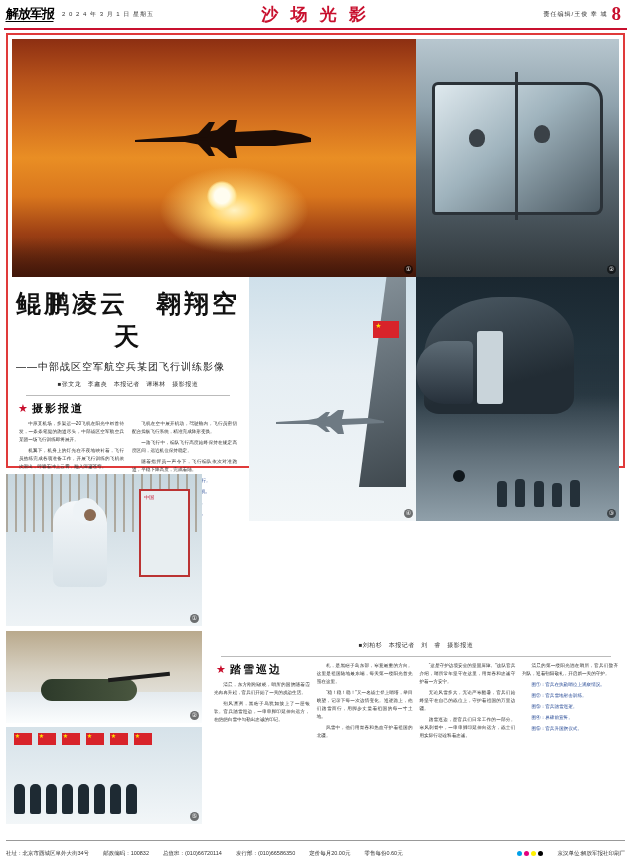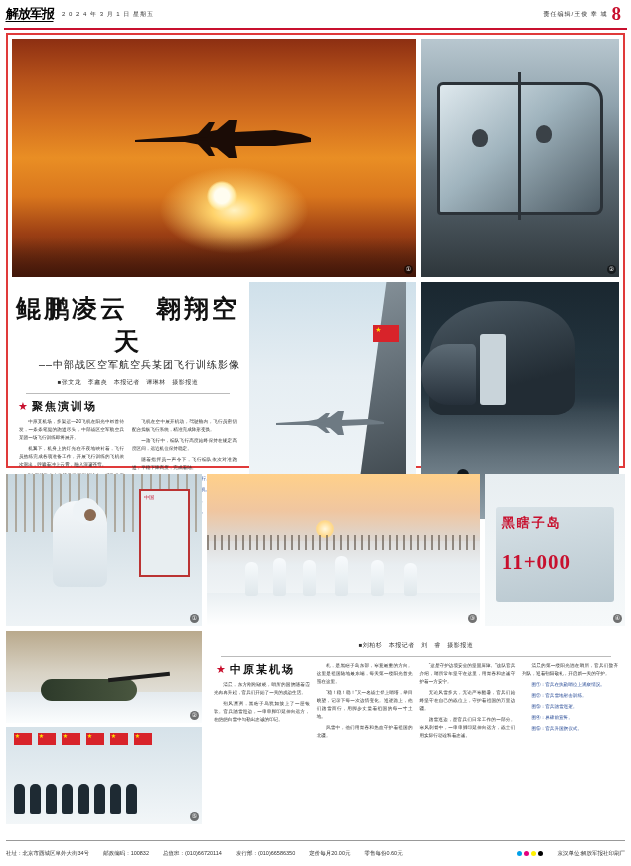--- a/index.html
+++ b/index.html
@@ -75,21 +75,20 @@
     margin: 0 6px;
     border: 2px solid #e03a3a;
     padding: 4px;
     height: 435px;
     position: relative;
   }
   .grid-top {
     display: grid;
     grid-template-columns: 404px 1fr;
     grid-template-rows: 238px 1fr;
-    gap: 5px;
     height: 100%;
   }
 
   .photo { position: relative; overflow: hidden; background:#222; }
   .photo .cap {
     position: absolute; right: 3px; bottom: 3px;
     width: 9px; height: 9px; border-radius: 50%;
     background: rgba(0,0,0,.55); color: #fff;
     font-size: 6px; line-height: 9px; text-align: center;
   }
@@ -172,24 +171,25 @@
   .h-main {
     font-family: "Liberation Serif", serif;
     font-weight: bold;
     font-size: 25px;
     letter-spacing: 3px;
     text-align: center;
     color: #111;
     margin-top: 4px;
   }
   .h-sub {
-    font-family: Liberation Mono, monospace;
+    font-family: Liberation Sans, sans-serif;
     font-size: 10px;
-    text-align: right;
+    text-align: left;
     color: #222;
+    margin-top: 7px;
     letter-spacing: 1px;
   }
   .byline {
     font-size: 6px;
     text-align: center;
     color: #333;
     margin-top: 6px;
     letter-spacing: .5px;
   }
   .hr-thin { height:1px; background:#bbb; margin:6px 10px 5px 10px; }
@@ -329,20 +329,21 @@
   .footer .right { margin-left:auto; }
   .cmyk { display:flex; gap:2px; align-items:center; }
   .cmyk i { width:5px; height:5px; display:inline-block; border-radius:50%; }
 </style>
 </head>
 <body>
 
 <div class="masthead">
   <div class="logo">解放军报</div>
   <div class="issue-date">2 0 2 4 年 3 月 1 日   星期五</div>
+  <div class="section-title">沙 场 光 影</div>
   <div class="editor-credit">责任编辑/王俊   幸 城</div>
   <div class="page-num">8</div>
 </div>
 <div class="rule"></div>
 
 <div class="top-package">
   <div class="grid-top">
 
     <div class="photo p-sunset" style="grid-column:1; grid-row:1;">
       <div class="sun"></div>
@@ -377,21 +378,21 @@
     </div>
 
     <div style="grid-column:1; grid-row:2; display:grid; grid-template-columns: 232px 1fr; gap:5px;">
       <div class="headline-block">
         <div class="h-main">鲲鹏凌云　翱翔空天</div>
         <div class="h-sub">——中部战区空军航空兵某团飞行训练影像</div>
         <div class="byline">■张文龙　李鑫炎　本报记者　谭琳林　摄影报道</div>
         <div class="hr-thin"></div>
         <div class="col-head">
           <span class="star">★</span>
-          <span class="col-head-label">聚焦演训场</span>
+          <span class="col-head-label">摄影报道</span>
         </div>
         <div class="cols-2">
           <div class="body-text">
             <p>中原某机场，多架运—20飞机在阳光中昂首待发，一条条笔挺的跑道尽头，中部战区空军航空兵某团一场飞行训练即将展开。</p>
             <p>机翼下，机身上的灯光在不夜地映衬着，飞行员熟练完成各项准备工作，开展飞行训练的飞机依次滑出，呼啸着冲上云霄，融入深邃苍穹。</p>
             <p>“使用武装空中待降及进了飞行途中、编队关系教室飞行编队飞行，进一步提升战斗能力。该团飞行教员廖某介绍，每个飞行架次都要对飞行员的各项技术进行考核。</p>
           </div>
           <div class="body-text">
             <p>飞机在空中展开机动，驾驶舱内，飞行员密切配合操纵飞行系统，精准完成阵形变换。</p>
             <p>一路飞行中，编队飞行高度始终保持在规定高度区间，远近机位保持稳定。</p>
@@ -429,41 +430,20 @@
       <div class="soldier"></div>
       <div class="hood"></div>
       <div class="face"></div>
       <div class="board">
         <span class="t">中国</span>
       </div>
       <div class="cap">①</div>
     </div>
   </div>
 
-  <div style="grid-column:2; grid-row:1; display:grid; grid-template-columns: 1fr 140px; gap:5px;">
-    <div class="photo p-patrol">
-      <div class="sky"></div>
-      <div class="sun2"></div>
-      <div class="treeline"></div>
-      <div class="path"></div>
-      <div class="sol s1"></div>
-      <div class="sol s2"></div>
-      <div class="sol s3"></div>
-      <div class="sol s4"></div>
-      <div class="sol s5"></div>
-      <div class="sol s6"></div>
-      <div class="cap">③</div>
-    </div>
-    <div class="photo p-marker">
-      <div class="stone"></div>
-      <div class="mtext">黑瞎子岛</div>
-      <div class="mnum">11+000</div>
-      <div class="cap">④</div>
-    </div>
-  </div>
 
   <div style="grid-column:1; grid-row:2; display:grid; grid-template-rows: 92px 1fr; gap:4px;">
     <div class="photo p-prone">
       <div class="snow"></div>
       <div class="man"></div>
       <div class="rifle"></div>
       <div class="cap">②</div>
     </div>
     <div class="photo p-flagline">
       <div class="flags">
@@ -488,21 +468,21 @@
     </div>
   </div>
 
   <div style="grid-column:2; grid-row:2;" class="bottom-headline">
     <div class="byline">■刘柏杉　本报记者　刘　睿　摄影报道</div>
     <div class="hr-thin"></div>
     <div style="display:grid; grid-template-columns: 1fr 1fr 1fr 1fr; gap:7px; padding:0 3px;">
       <div>
         <div class="col-head">
           <span class="star">★</span>
-          <span class="col-head-label">中原某机场</span>
+          <span class="col-head-label">踏雪巡边</span>
         </div>
         <div class="body-text">
           <p>清晨，东方刚刚破晓，哨所的国旗随着霞光冉冉升起，官兵们开始了一天的戍边生活。</p>
           <p>朔风凛冽，黑瞎子岛犹如披上了一层银装。官兵踏雪巡边，一串串脚印延伸向远方，在皑皑白雪中勾勒出忠诚的印记。</p>
         </div>
       </div>
       <div class="body-text">
         <p>札，是黑瞎子岛东部，寒意最重的方向。这里是祖国陆地最东端，每天第一缕阳光首先照在这里。</p>
         <p>“稳！稳！稳！”又一名战士登上哨塔，举目眺望，记录下每一次边情变化。巡逻路上，他们踏雪而行，用脚步丈量着祖国的每一寸土地。</p>
         <p>风雪中，他们用青春和热血守护着祖国的北疆。</p>

